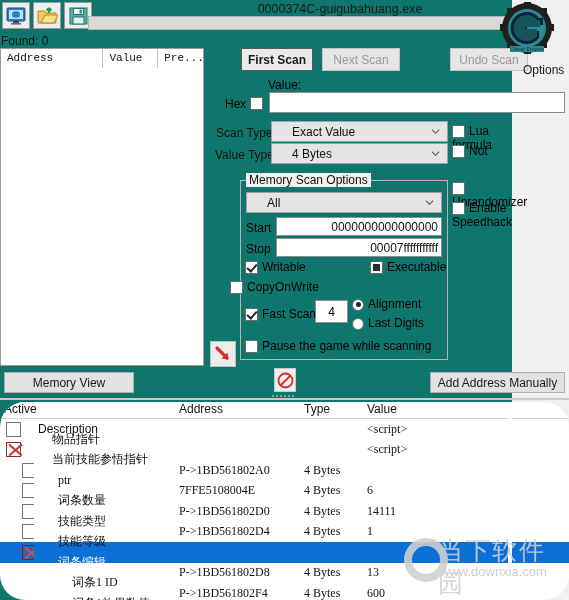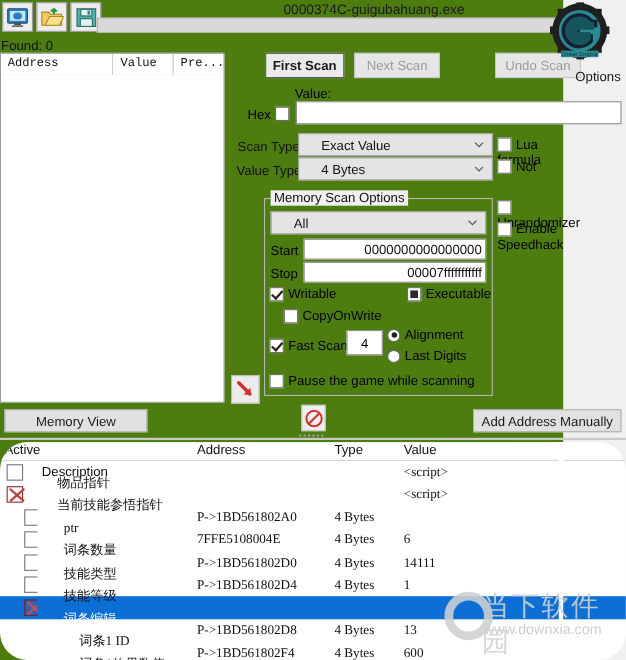--- a/index.html
+++ b/index.html
@@ -5,21 +5,21 @@
   * { box-sizing: border-box; }
   html, body {
     margin: 0; padding: 0;
     width: 569px; height: 600px;
     background: #f0f0f0;
     font-family: "Liberation Sans", sans-serif;
     font-size: 12px;
     color: #000;
     overflow: hidden;
   }
-  #app { position: relative; width: 512px; height: 600px; background: #4d7c0f; }
+  #app { position: relative; width: 512px; height: 600px; background: #0f766e; }
 
   
   .toolbar { position: absolute; left: 0; top: 0; width: 569px; height: 32px; }
   .tb-btn {
     position: absolute; top: 2px; width: 28px; height: 27px;
     border: 1px solid #9a9a9a; background: #ededed;
     display: flex; align-items: center; justify-content: center;
   }
   .tb1 { left: 2px; }
   .tb2 { left: 33px; }
@@ -140,21 +140,21 @@
     border: 1px solid #8d8d8d; font-size: 12px; text-align: right;
     padding: 1px 3px 0 0; color: #111; line-height: 17px;
     font-family: "Liberation Sans", sans-serif;
   }
   .i-start { left: 276px; top: 217px; width: 166px; }
   .i-stop  { left: 276px; top: 238px; width: 166px; }
 
   .gopt { position: absolute; font-size: 12px; }
   .g-writable { left: 245px; top: 260px; }
   .g-exec     { left: 370px; top: 260px; }
-  .g-cow      { left: 258px; top: 280px; }
+  .g-cow      { left: 230px; top: 280px; }
   .g-fast     { left: 245px; top: 307px; }
   .g-pause    { left: 245px; top: 339px; }
   .gopt .cb { margin-right: 4px; }
 
   .fast-input {
     position: absolute; left: 315px; top: 300px; width: 33px; height: 23px;
     background: #fff; border: 1px solid #8d8d8d; font-size: 12px;
     display: flex; align-items: center; justify-content: center;
   }
   .radio-row { position: absolute; font-size: 12px; }

